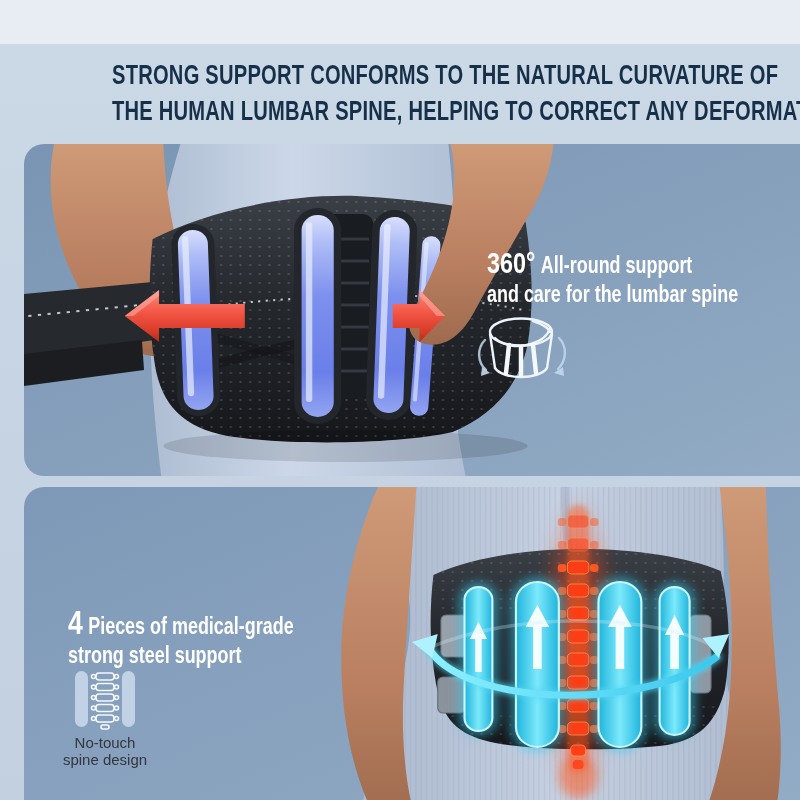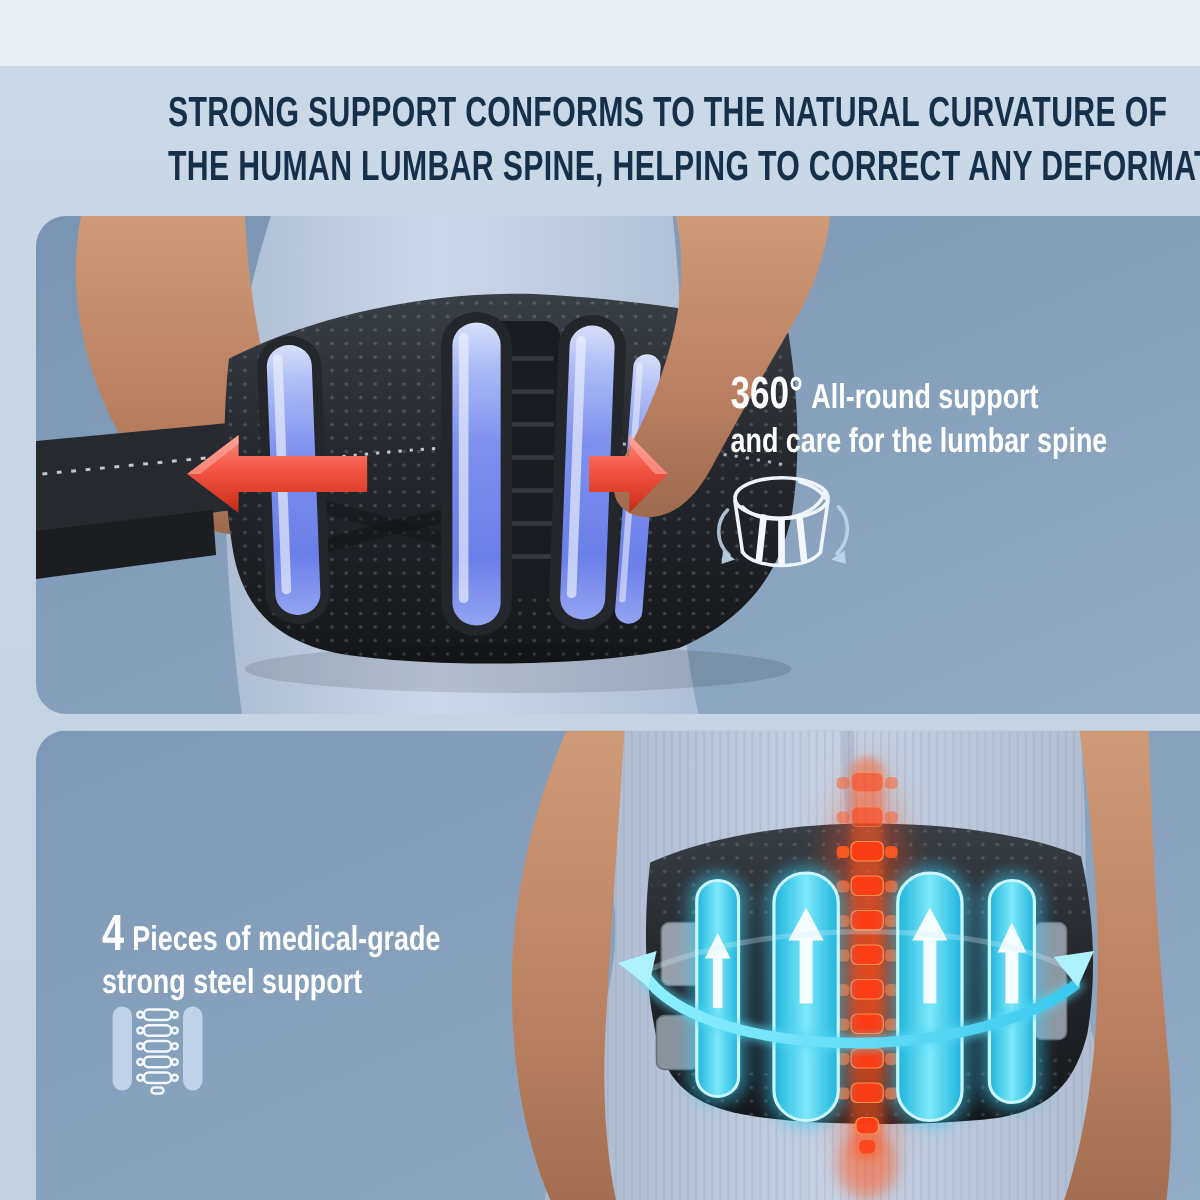--- a/index.html
+++ b/index.html
@@ -340,16 +340,20 @@
             <circle cx="44.5" cy="28.5" r="2"></circle>
           <rect x="24" y="35.5" width="18" height="7" rx="3"></rect>
             <circle cx="21.5" cy="39" r="2"></circle>
             <circle cx="44.5" cy="39" r="2"></circle>
           <rect x="24" y="46" width="18" height="7" rx="3"></rect>
             <circle cx="21.5" cy="49.5" r="2"></circle>
             <circle cx="44.5" cy="49.5" r="2"></circle>
           <rect x="29" y="56" width="8" height="4" rx="2"></rect>
         </g>
       </svg>
+      <div class="icon-label">
+        <div>No-touch</div>
+        <div>spine design</div>
+      </div>
     </div>
   </section>
 
 </div>
 
 </body></html>

